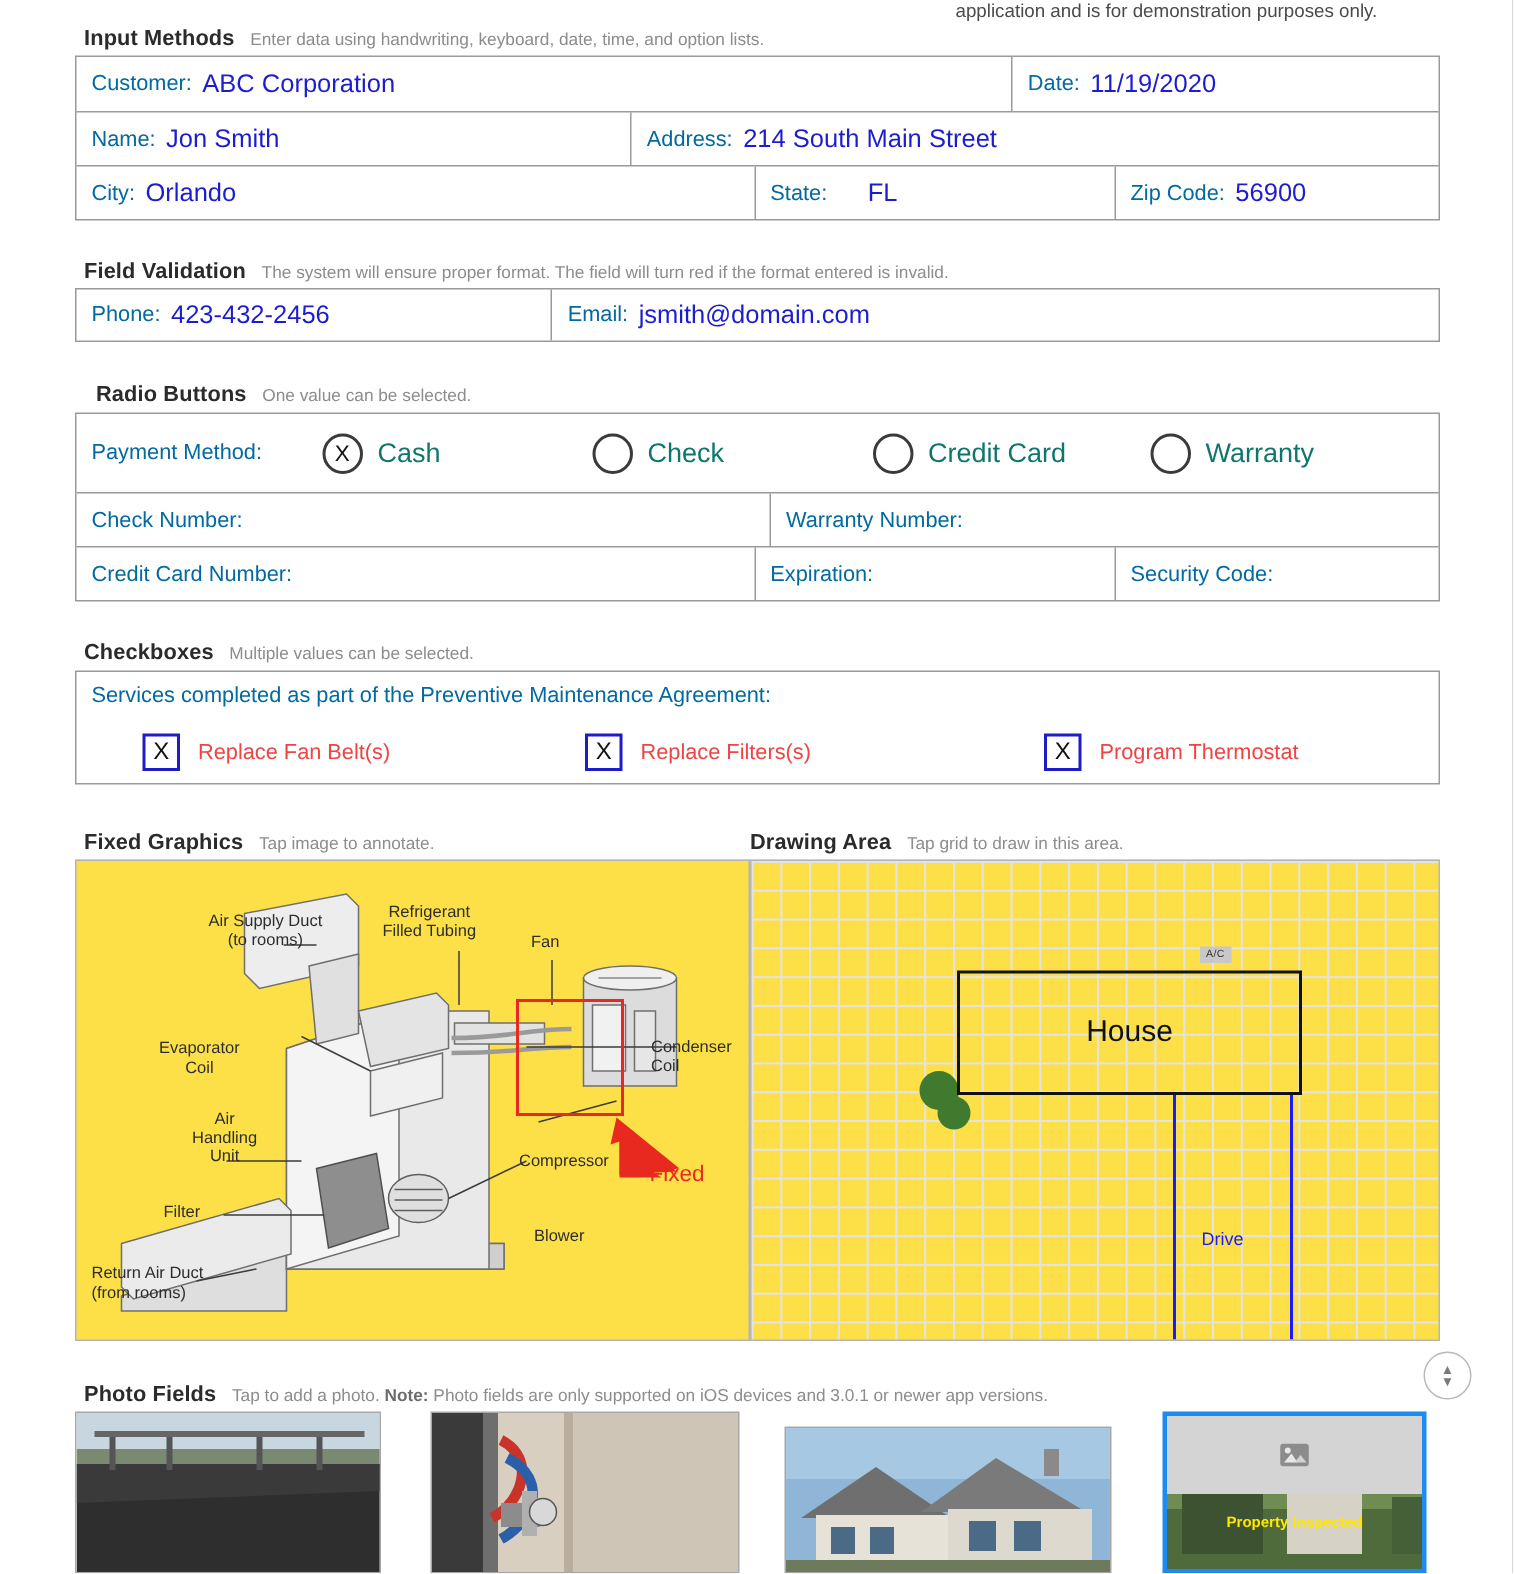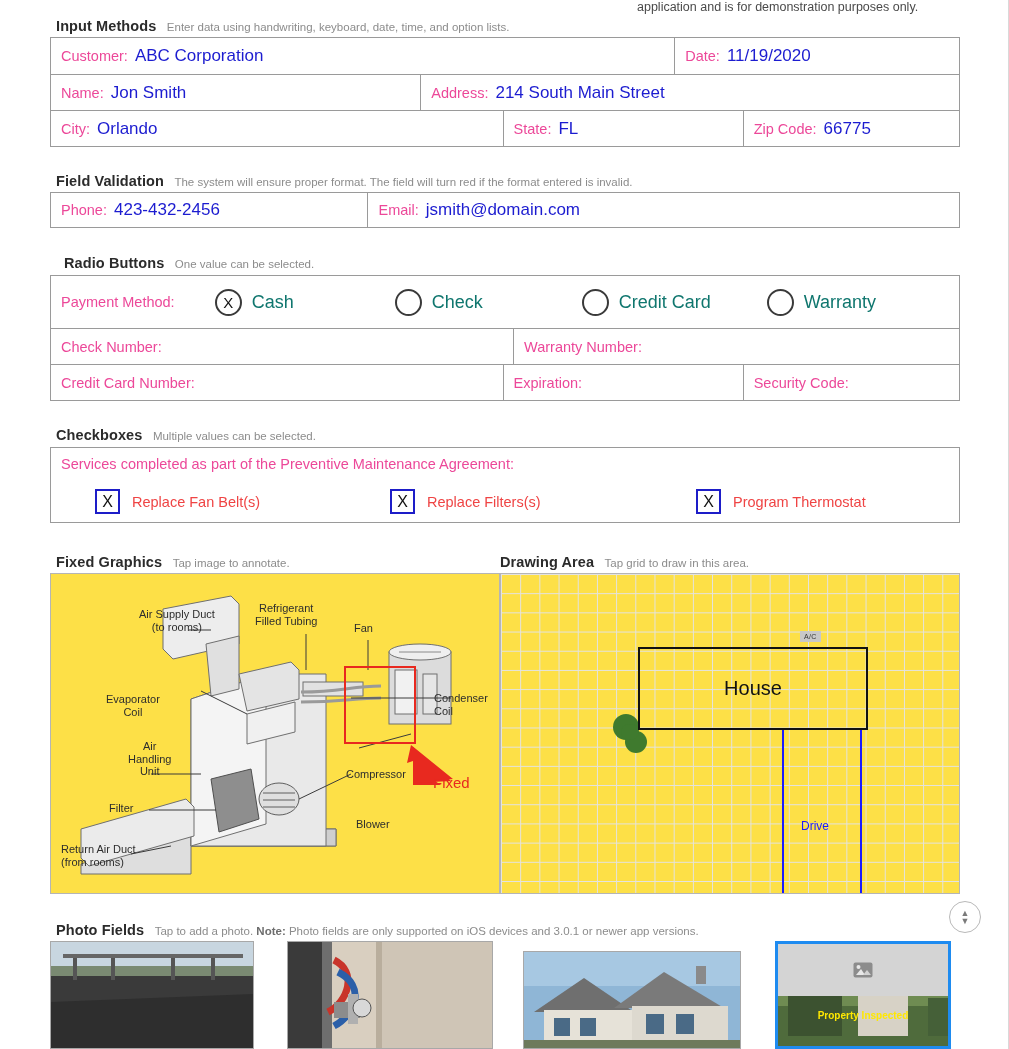--- a/index.html
+++ b/index.html
@@ -52,21 +52,21 @@
     box-sizing: border-box;
     display: flex;
     align-items: center;
     padding: 0 10px;
     overflow: hidden;
     white-space: nowrap;
   }
   .cell + .cell { border-left: 1px solid #9a9a9a; margin-left: 20px; }
   .lbl {
     font-size: 14.5px;
-    color: #ec4899;
+    color: #0369a1;
   }
   .val {
     font-size: 17px;
     color: #1c1cd0;
     margin-left: 7px;
   }
 
   
   .topnote {
     position: absolute;
@@ -238,27 +238,27 @@
       <div class="cell" style="width:551px;">
         <span class="lbl">Address:</span>
         <span class="val">214 South Main Street</span>
       </div>
     </div>
     <div class="row" style="height:36px;">
       <div class="cell" style="width:452px;">
         <span class="lbl">City:</span>
         <span class="val">Orlando</span>
       </div>
-      <div class="cell" style="width:230px;">
+      <div class="cell" style="width:230px;gap:20px;">
         <span class="lbl">State:</span>
         <span class="val">FL</span>
       </div>
       <div class="cell" style="width:226px;">
         <span class="lbl">Zip Code:</span>
-        <span class="val">66775</span>
+        <span class="val">56900</span>
       </div>
     </div>
   </div>
 
   <div class="sec-head" style="left:56px; top:172px;">
     <span class="sec-title">Field Validation</span>
     <span class="sec-note">The system will ensure proper format. The field will turn red if the format entered is invalid.</span>
   </div>
 
   <div class="box" style="left:50px; top:192px; width:910px; height:36px;">

